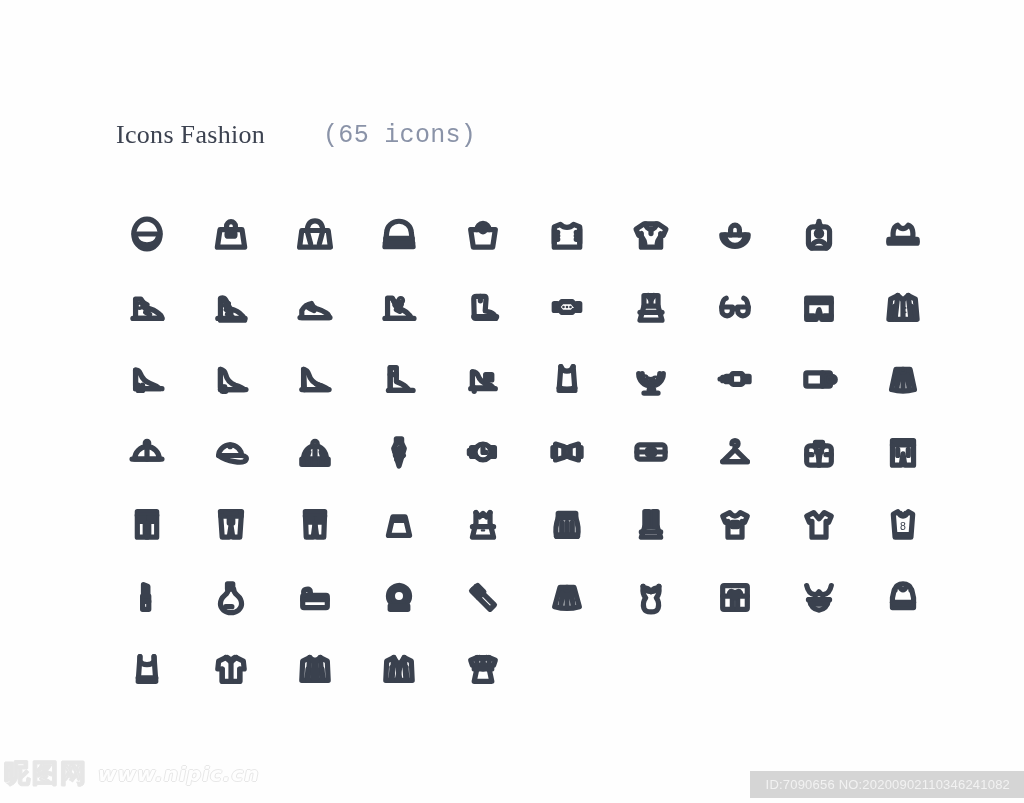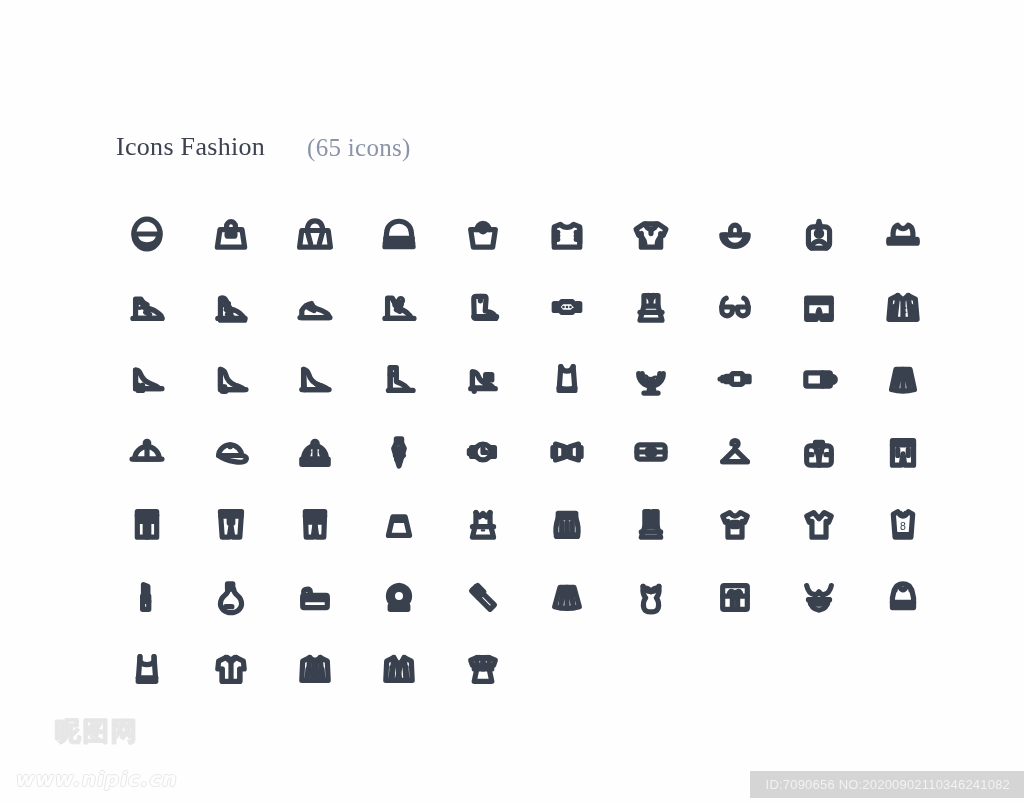--- a/index.html
+++ b/index.html
@@ -18,36 +18,36 @@
   #page-root {
     position: absolute;
     inset: 0;
     background: #fefefe;
   }
 
   
   .title-row {
     position: absolute;
     left: 116px;
-    top: 132px;
+    top: 120px;
     display: flex;
-    align-items: flex-end;
+    align-items: center;
     white-space: nowrap;
   }
   .title-main {
     font-family: "Liberation Serif", "DejaVu Serif", serif;
     font-size: 26px;
     color: #3c4250;
     letter-spacing: 0.3px;
   }
   .title-count {
-    font-family: Liberation Serif, serif;
+    font-family: Liberation Mono, monospace;
     font-size: 25px;
     color: #8a93a8;
-    margin-left: 42px;
+    margin-left: 58px;
     letter-spacing: 0.3px;
   }
 
   
   .icon-grid {
     position: absolute;
     left: 105px;
     top: 198px;
     width: 840px;
     display: grid;
@@ -74,27 +74,26 @@
     vector-effect: non-scaling-stroke;
   }
   .icon-cell svg .filled {
     fill: #3a414e;
     stroke: none;
   }
 
   
   .wm-left {
     position: absolute;
-    left: 16px;
+    left: 4px;
     bottom: 12px;
     display: flex;
     align-items: center;
-    gap: 18px;
+    gap: 10px;
     opacity: 0.85;
-    flex-direction: column;
   }
   .wm-cn {
     font-family: "DejaVu Sans", sans-serif;
     font-size: 26px;
     font-weight: bold;
     color: #ffffff;
     -webkit-text-stroke: 1px #e2e2e2;
     text-shadow:
       -1px 0 #e4e4e4, 1px 0 #e4e4e4,
       0 -1px #e4e4e4, 0 1px #e4e4e4;

